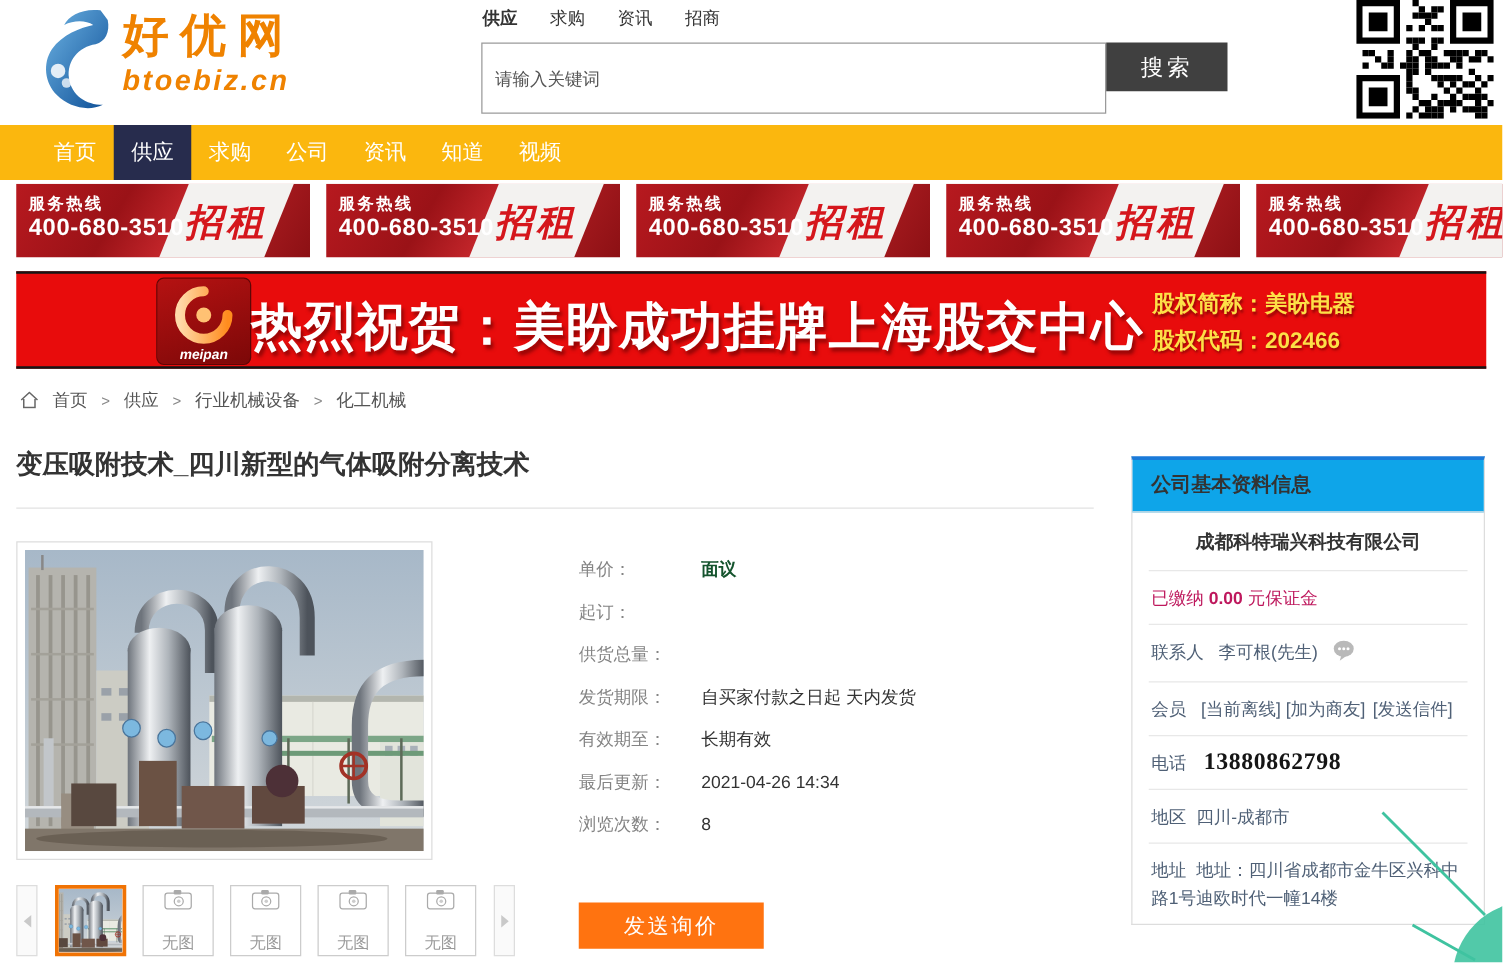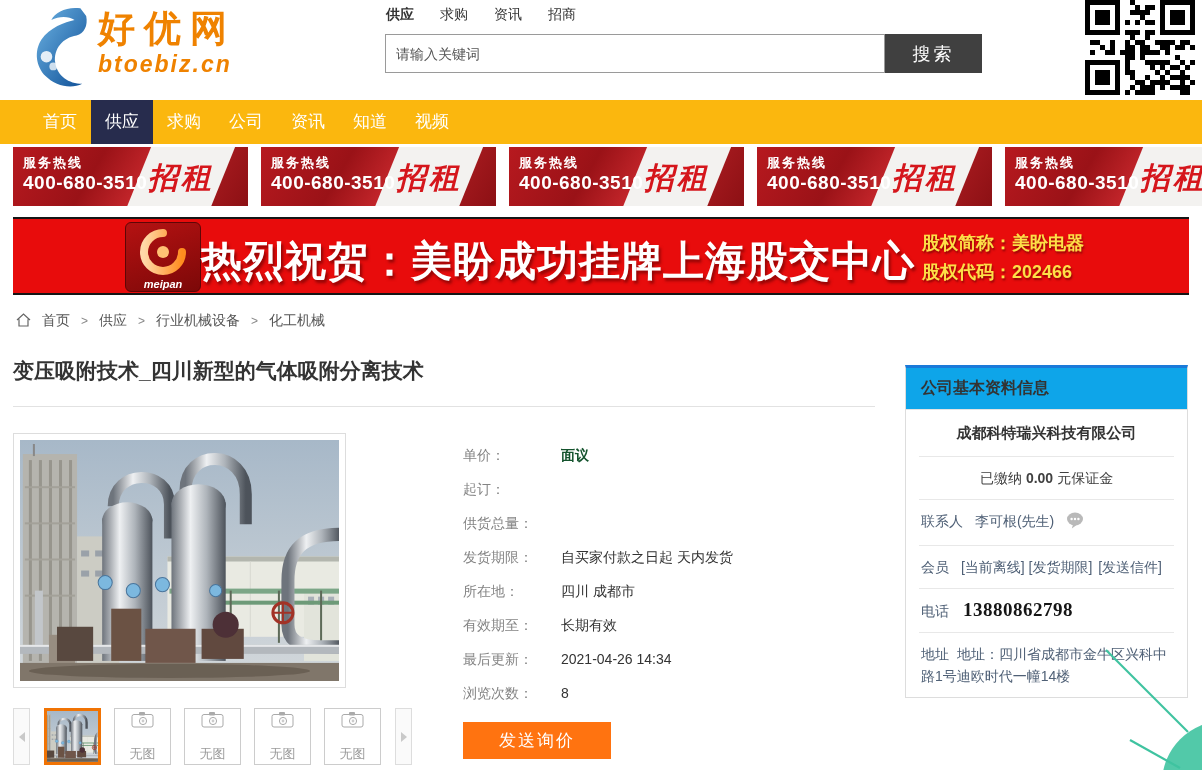--- a/index.html
+++ b/index.html
@@ -8,21 +8,21 @@
 
   
   .header { position:absolute; left:0; top:0; width:1202px; height:100px; background:#fff; }
   .logo { position:absolute; left:30px; top:6px; display:flex; align-items:flex-start; }
   .logo-text { margin-left:6px; }
   .logo-title { font-size:37px; font-weight:bold; color:#ef8200; letter-spacing:9px; line-height:46px; }
   .logo-domain { font-size:23px; font-weight:bold; font-style:italic; color:#ef8200; letter-spacing:2px; line-height:24px; }
   .search-tabs { position:absolute; left:386px; top:6px; display:flex; gap:26px; font-size:14px; color:#333; }
   .search-tab { cursor:pointer; }
   .search-tab.active { font-weight:bold; }
-  .search-input { position:absolute; left:385px; top:34px; width:500px; height:39px;
+  .search-input { position:absolute; left:385px; top:34px; width:500px; height:57px;
     border:1px solid #9a9a9a; padding:0 10px; font-size:14px; color:#333;
     font-family:"Liberation Sans","DejaVu Sans",sans-serif; }
   .search-input::placeholder { color:#555; }
   .search-btn { position:absolute; left:885px; top:34px; width:97px; height:39px; background:#404040;
     color:#fff; font-size:18px; border:none; cursor:pointer; letter-spacing:3px;
     font-family:"Liberation Sans","DejaVu Sans",sans-serif; }
   .qr { position:absolute; left:1085px; top:0; width:110px; height:95px; background:#fff; }
 
   
   .nav { position:absolute; left:0; top:100px; width:1202px; height:44px; background:#fbb70e; display:flex; padding-left:29px; }
@@ -82,21 +82,21 @@
   .tarrow.right { margin-left:14px; }
   .noimg-label { font-size:13px; color:#9b9b9b; }
 
   
   .panel { position:absolute; left:905px; top:365px; width:283px; background:#fff;
     border:1px solid #ddd; border-top:3px solid #1a7ad9; }
   .panel-h { background:#0ea5e9; padding:10px 15px; font-size:16px; font-weight:bold; color:#333; border-bottom:1px solid #e3e3e3; }
   .panel-name { text-align:center; font-weight:bold; font-size:15px; color:#333; padding:14px 8px 13px; }
   .prow { margin:0 13px; padding:10px 2px; border-top:1px solid #e8e8e8; font-size:14px; color:#4f6076; line-height:22px; }
   .prow .plabel { margin-right:8px; }
-  .deposit { color:#404040;text-align:center; }
+  .deposit { color:#be185d; }
   .deposit .amount { font-weight:bold; margin:0 4px; }
   .plink { cursor:pointer; margin-right:2px; }
   .phone-num { font-weight:bold; font-size:19px; color:#151515; margin-left:6px; letter-spacing:.5px;
     font-family:"Liberation Serif","DejaVu Serif",serif; }
   .bubble { vertical-align:-3px; margin-left:8px; cursor:pointer; }
 
   .teal-decor { position:absolute; left:1092px; top:638px; pointer-events:none; }
 </style>
 </head>
 <body>
@@ -428,24 +428,20 @@
   </div>
   <div class="drow">
     <span class="dlabel">供货总量：</span>
     <span class="dvalue"></span>
   </div>
   <div class="drow">
     <span class="dlabel">发货期限：</span>
     <span class="dvalue">自买家付款之日起 天内发货</span>
   </div>
   <div class="drow">
-    <span class="dlabel">所在地：</span>
-    <span class="dvalue">四川 成都市</span>
-  </div>
-  <div class="drow">
     <span class="dlabel">有效期至：</span>
     <span class="dvalue">长期有效</span>
   </div>
   <div class="drow">
     <span class="dlabel">最后更新：</span>
     <span class="dvalue">2021-04-26 14:34</span>
   </div>
   <div class="drow">
     <span class="dlabel">浏览次数：</span>
     <span class="dvalue">8</span>
@@ -519,25 +515,28 @@
         <circle cx="5.6" cy="7" r="1.2" fill="#fff"></circle>
           <circle cx="9" cy="7" r="1.2" fill="#fff"></circle>
           <circle cx="12.4" cy="7" r="1.2" fill="#fff"></circle>
         <path d="M7 12.6 L5.8 16.5 L11 12.8 Z" fill="#b9b9b9"></path>
       </svg>
     </span>
   </div>
   <div class="prow">
     <span class="plabel">会员</span>
     <span>[当前离线]</span>
-    <span class="plink">[发货期限]</span>
+    <span class="plink">[加为商友]</span>
     <span class="plink">[发送信件]</span>
   </div>
   <div class="prow">
     <span class="plabel">电话</span><span class="phone-num">13880862798</span>
+  </div>
+  <div class="prow">
+    <span class="plabel">地区</span><span>四川-成都市</span>
   </div>
   <div class="prow">
     <span class="plabel">地址</span><span>地址：四川省成都市金牛区兴科中路1号迪欧时代一幢14楼</span>
   </div>
 </div>
 
 <svg class="teal-decor" width="110" height="132" viewBox="0 0 110 132">
   <circle cx="132" cy="145" r="62" fill="#3fc3a0" opacity="0.9"></circle>
   <path d="M14 12 L96 94" stroke="#3fc3a0" stroke-width="2.2" fill="none"></path>
   <path d="M38 102 L88 130" stroke="#3fc3a0" stroke-width="2.2" fill="none"></path>

